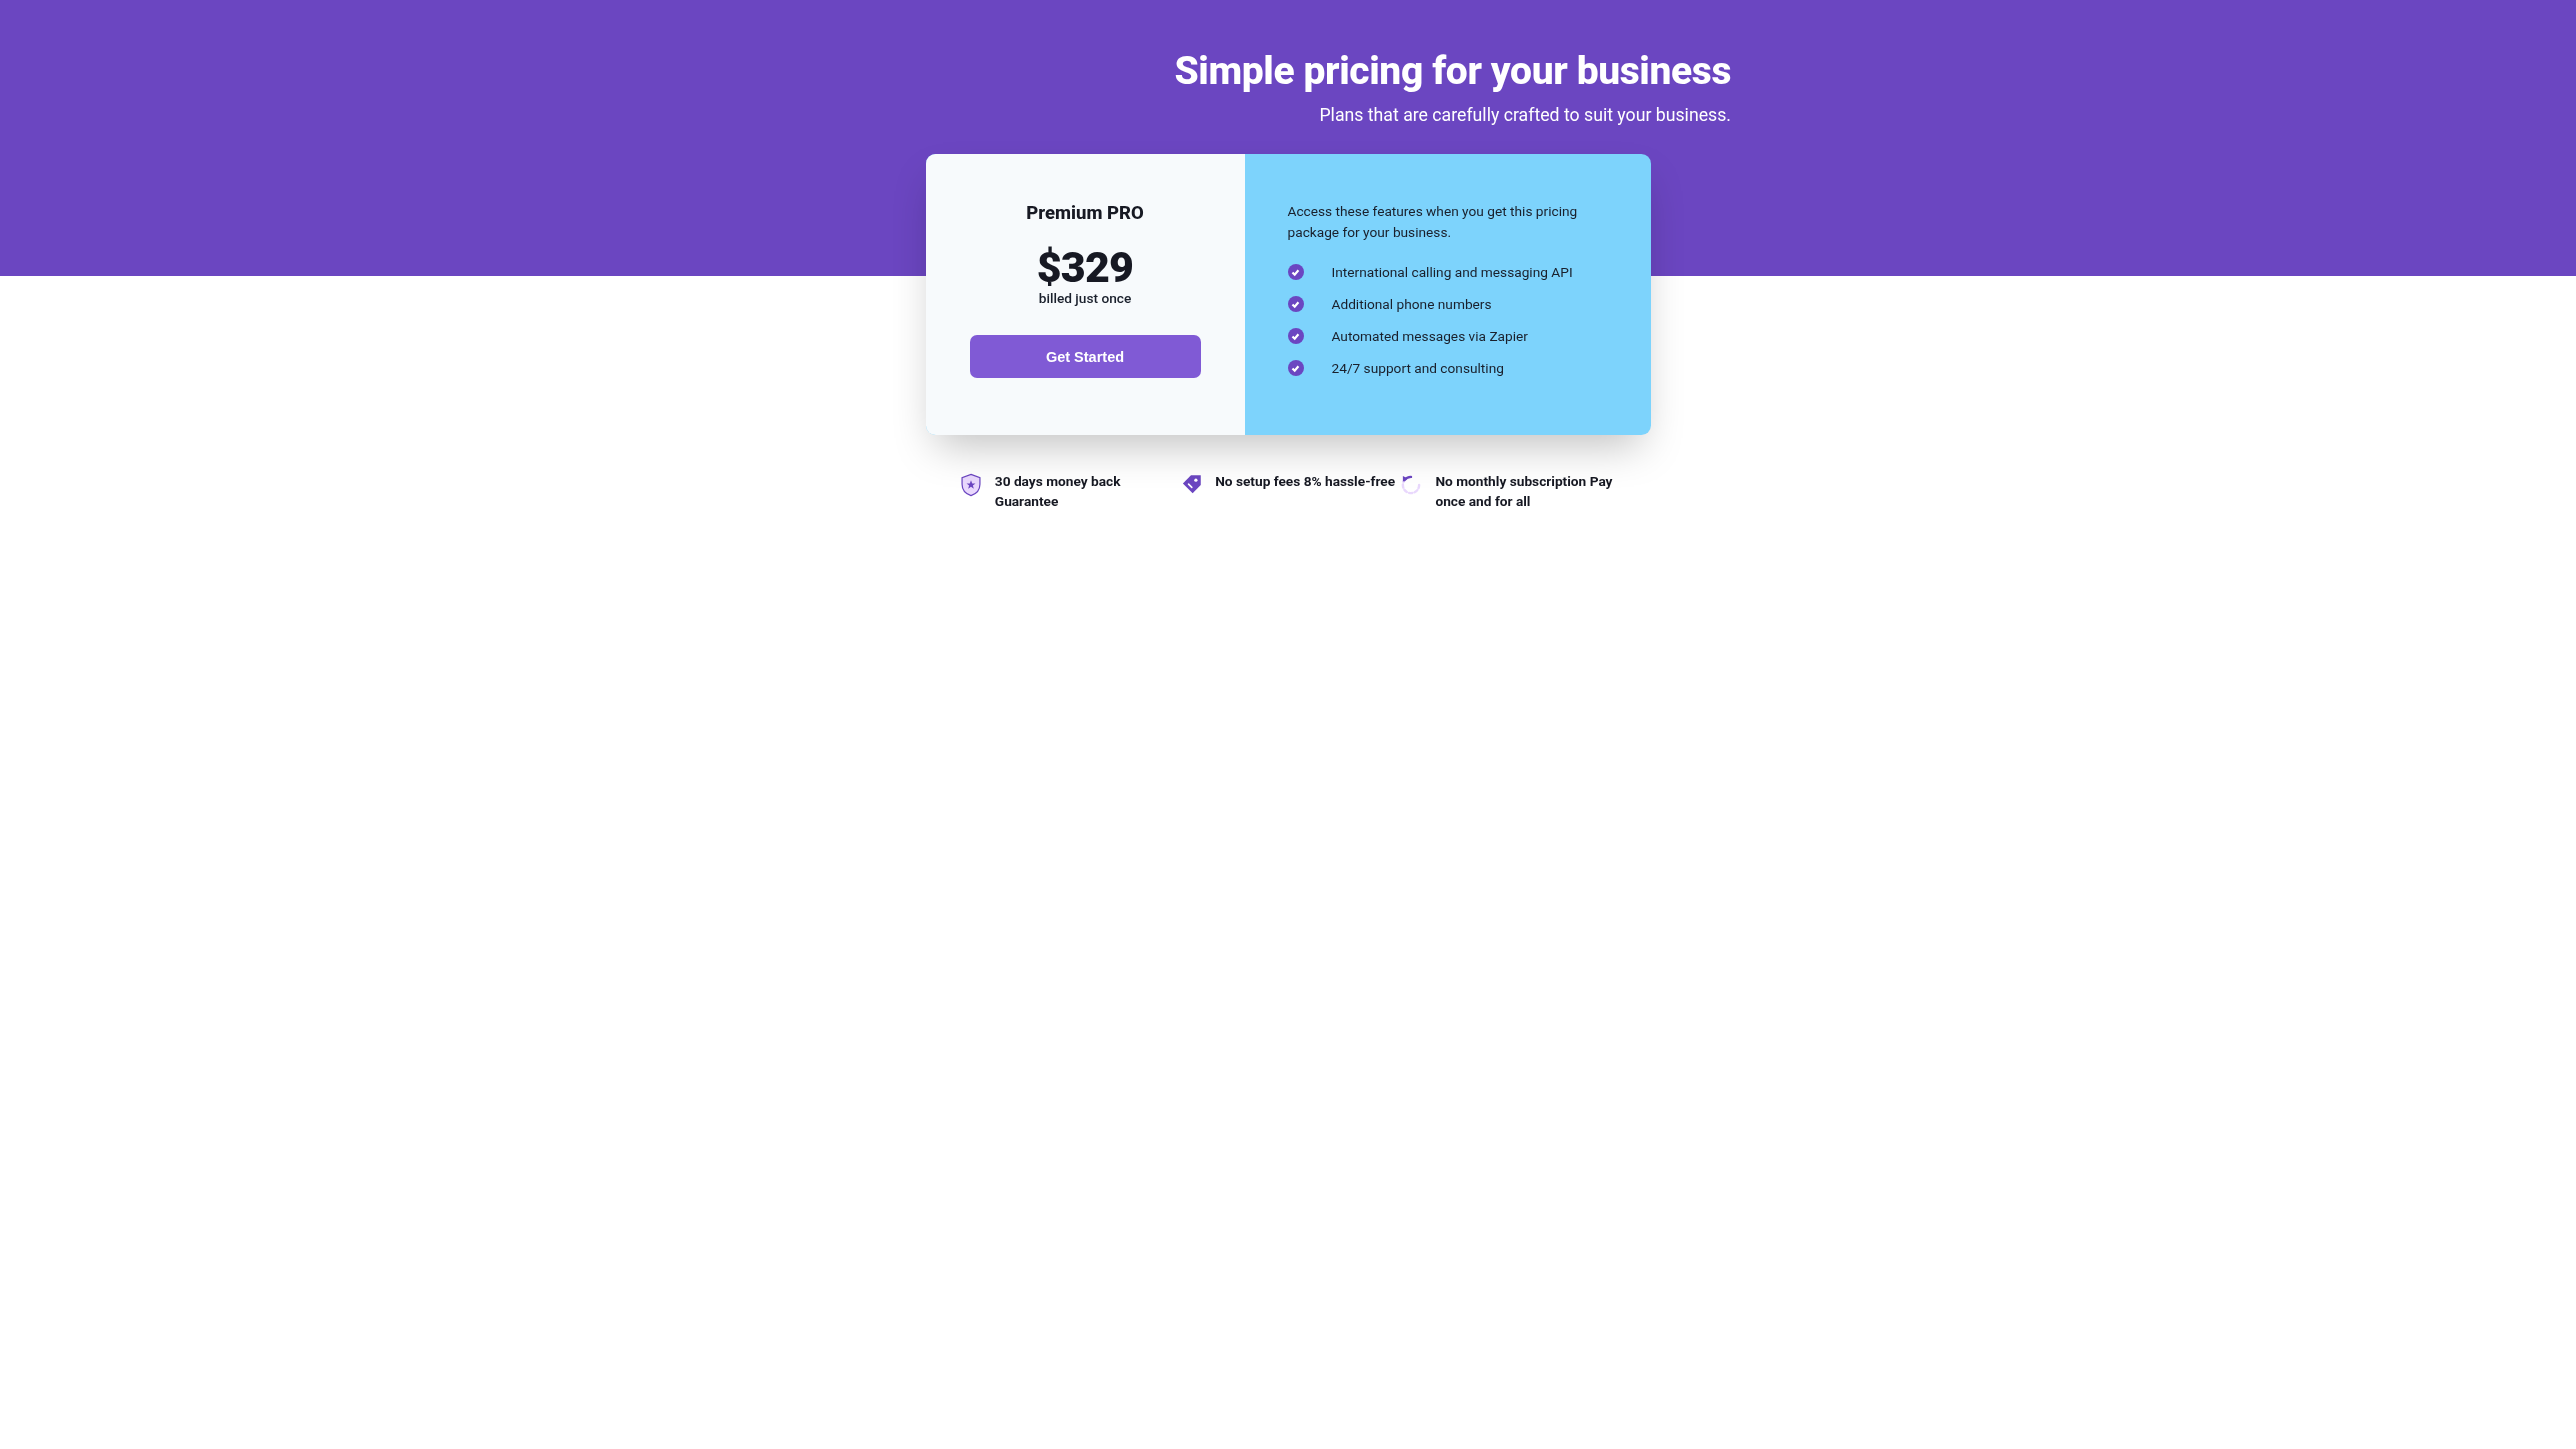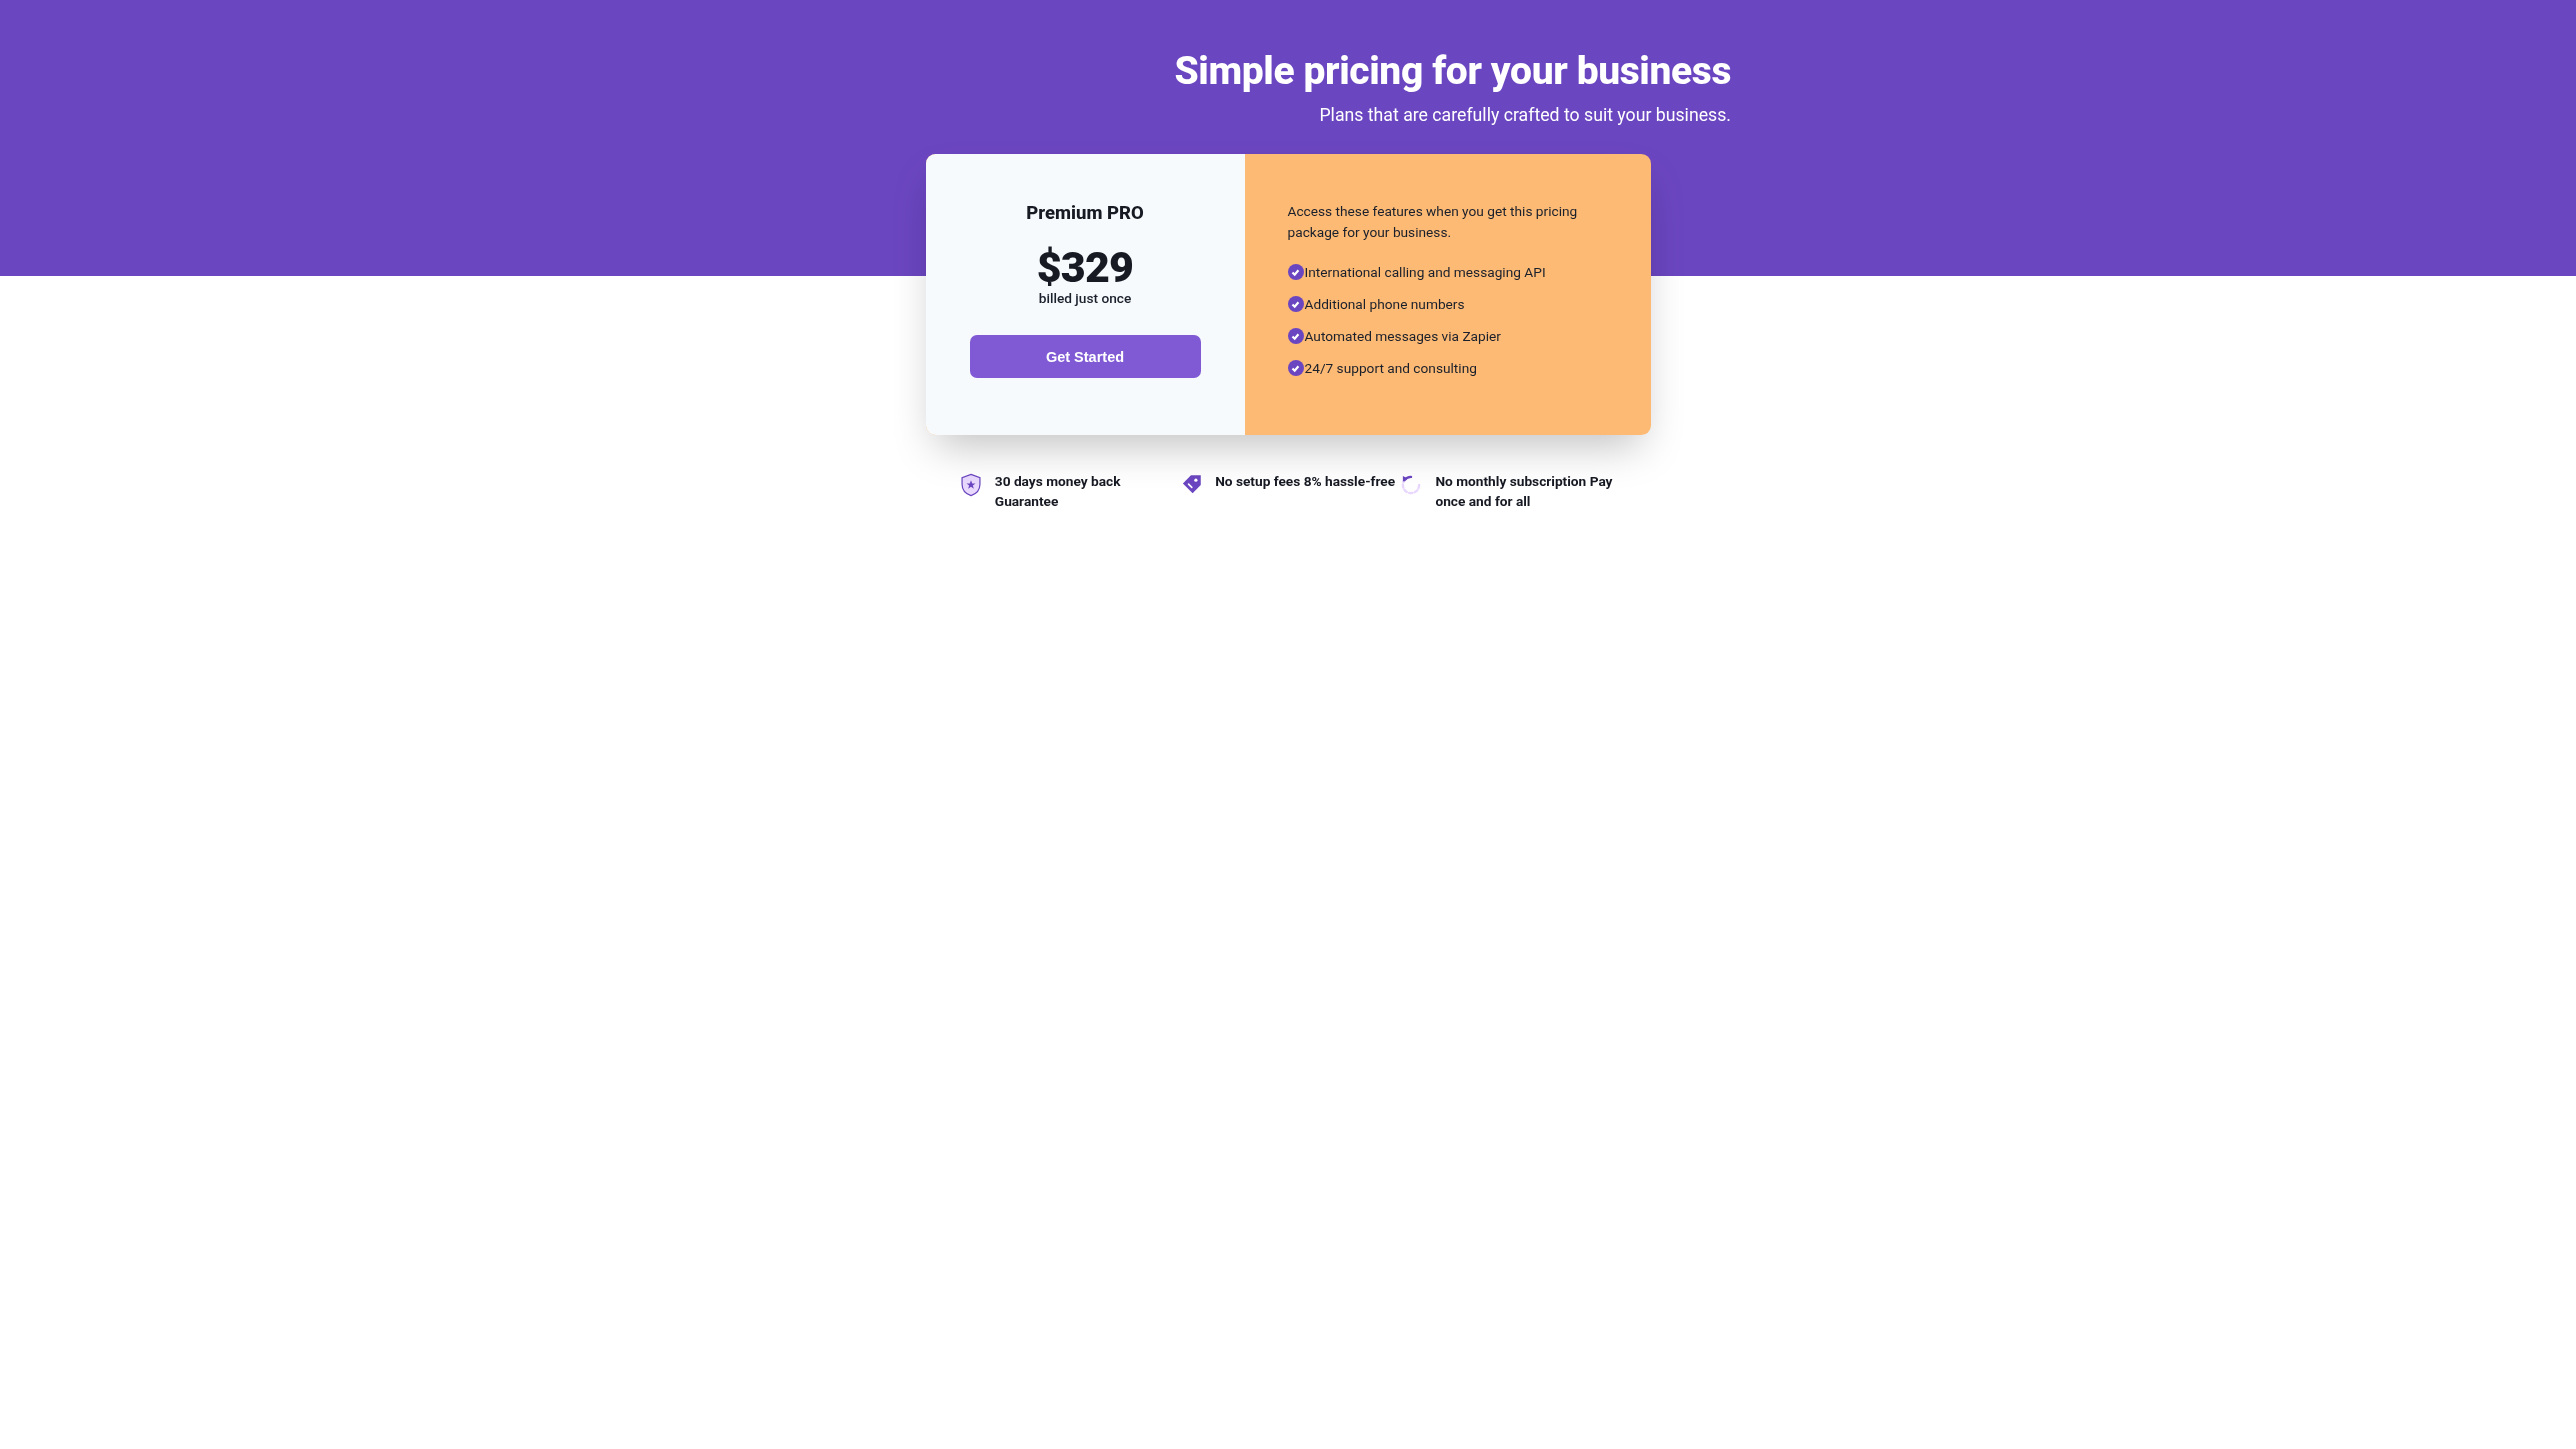--- a/index.html
+++ b/index.html
@@ -1,30 +1,30 @@
 <!DOCTYPE html>
 <html style="font-size:13px"><head>
 <meta charset="utf-8">
 <style>
 *{margin:0;padding:0;box-sizing:border-box}
 body{font-family:-apple-system,BlinkMacSystemFont,"Segoe UI",Roboto,Helvetica,Arial,sans-serif;background:#fff;color:#1a202c}
 .hero{background:#6B46C1;position:relative;height:276px}
 .hero-inner{max-width:886px;margin:0 auto;text-align:right;padding-top:48px}
 .hero h1{color:#fff;font-size:39px;font-weight:800;letter-spacing:-0.4px}
 .hero p{color:#fff;font-size:17.7px;font-weight:400;margin-top:11.3px}
-.card{max-width:725px;margin:-122px auto 0;background:#fdba74;border-radius:9.7px;box-shadow:0 20px 40px -9.7px rgba(0,0,0,0.25);display:flex;overflow:hidden;position:relative;z-index:2}
+.card{max-width:725px;margin:-122px auto 0;background:#7dd3fc;border-radius:9.7px;box-shadow:0 20px 40px -9.7px rgba(0,0,0,0.25);display:flex;overflow:hidden;position:relative;z-index:2}
 .card-left{width:44%;background:#F7FAFC;padding:48px 44px;text-align:center}
 .plan-name{font-size:18.5px;font-weight:800;color:#171923}
 .price{font-size:43px;font-weight:900;margin-top:17.7px;color:#171923;letter-spacing:-0.8px}
 .billed{font-size:13.7px;color:#1a202c;font-weight:500;margin-top:-1.6px}
 .cta{display:block;width:100%;margin-top:29px;background:#805AD5;color:#fff;border:none;border-radius:7px;padding:13.7px 0;font-size:14.5px;font-weight:600;cursor:pointer}
 .card-right{width:56%;padding:47px 43px 43px}
 .lead{font-size:13.7px;color:#1a202c;line-height:1.55}
 .features{list-style:none;margin-top:21px}
-.features li{display:flex;align-items:center;gap:1px;margin-bottom:16px;font-size:13.7px;color:#1a202c}
+.features li{display:flex;align-items:center;gap:28px;margin-bottom:16px;font-size:13.7px;color:#1a202c}
 .check{width:16px;height:16px;flex:0 0 16px;border-radius:50%;background:#6B46C1;display:flex;align-items:center;justify-content:center}
 .check svg{width:8.9px;height:8.9px;stroke:#fff;stroke-width:3;fill:none}
 .benefits{max-width:725px;margin:37px auto 0;display:flex;padding:0 32px}
 .benefit{display:flex;gap:11.3px;flex:1}
 .benefit-icon{width:26px;height:26px;flex:0 0 26px;display:flex;align-items:center;justify-content:center}
 .benefit-text{font-size:13.7px;font-weight:700;line-height:1.4;color:#171923}
 </style>
 </head>
 <body>
 

